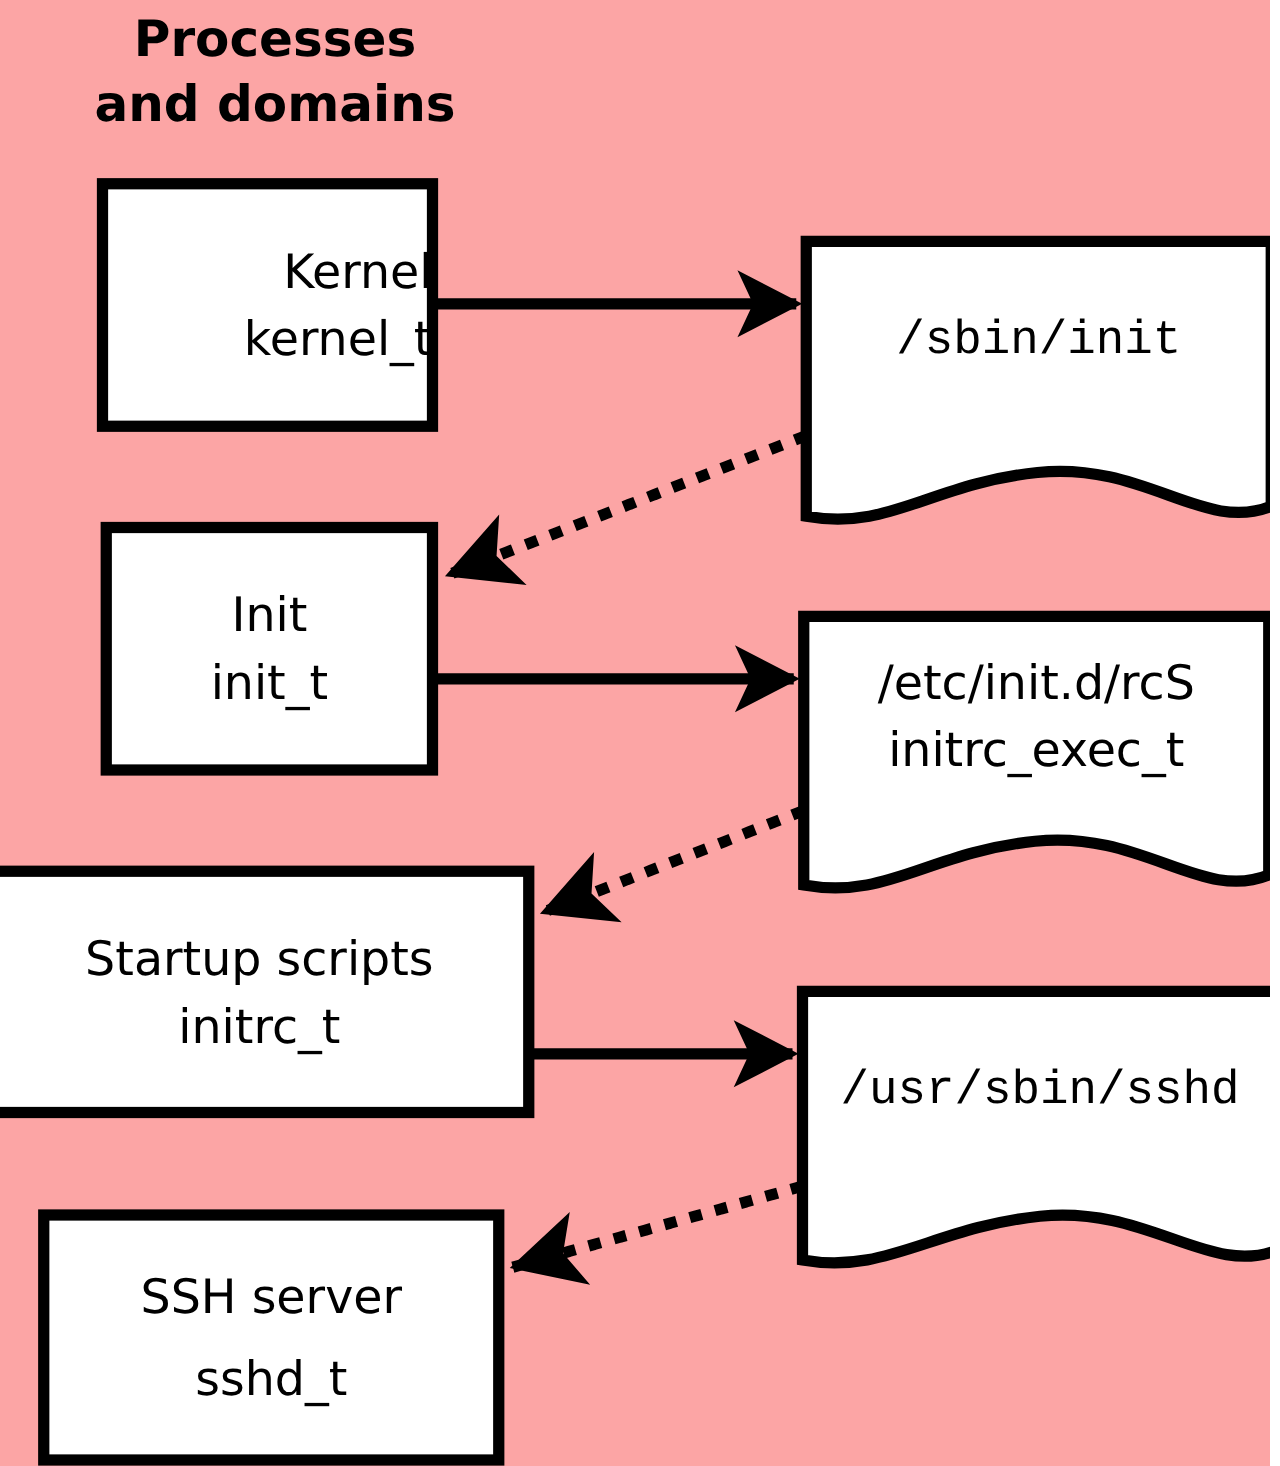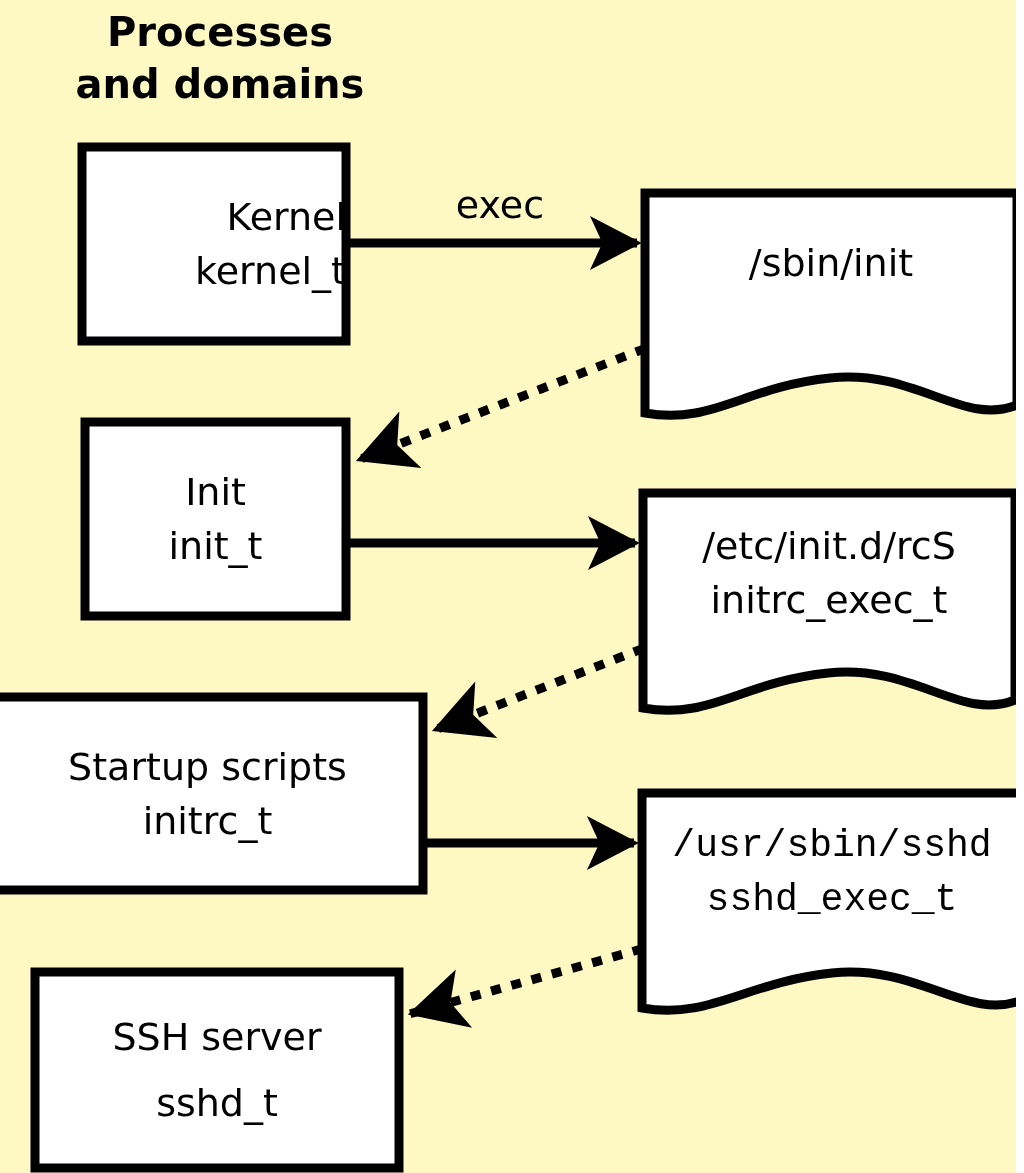--- a/index.html
+++ b/index.html
@@ -9,21 +9,21 @@
     background: #ffffff;
   }
   body {
     font-family: "DejaVu Sans", sans-serif;
     -webkit-font-smoothing: antialiased;
   }
   #canvas {
     position: relative;
     width: 1016px;
     height: 1173px;
-    background: #fef9c3;
+    background: #fca5a5;
     overflow: hidden;
   }
   #vector-layer {
     position: absolute;
     left: 0;
     top: 0;
     width: 1024px;
     height: 1173px;
   }
   .col-header {
@@ -128,29 +128,27 @@
   <div class="node-label" style="left:-8px; top:697px; width:431px; height:193px;">
     <span class="l1">Startup scripts</span>
     <span class="l2">initrc_t</span>
   </div>
 
   <div class="node-label" style="left:35px; top:972px; width:364px; height:196px;gap:12px;">
     <span class="l1">SSH server</span>
     <span class="l2">sshd_t</span>
   </div>
 
-  <div class="node-label" style="left:645px; top:178px; width:372px; height:170px;">
+  <div class="node-label" style="left:645px; top:188px; width:372px; height:170px;font-family:Liberation Mono, monospace;">
     <span class="l1">/sbin/init</span>
   </div>
 
   <div class="node-label" style="left:643px; top:488px; width:372px; height:170px;text-align:right;">
     <span class="l1">/etc/init.d/rcS</span>
     <span class="l2">initrc_exec_t</span>
   </div>
 
   <div class="node-label" style="left:642px; top:788px; width:380px; height:170px;font-family:Liberation Mono, monospace;">
     <span class="l1">/usr/sbin/sshd</span>
-    <span class="l2">sshd_exec_t</span>
   </div>
 
-  <div class="edge-label" style="left:380px; top:183px; width:240px;">exec</div>
 
 </div>
 
 </body></html>

